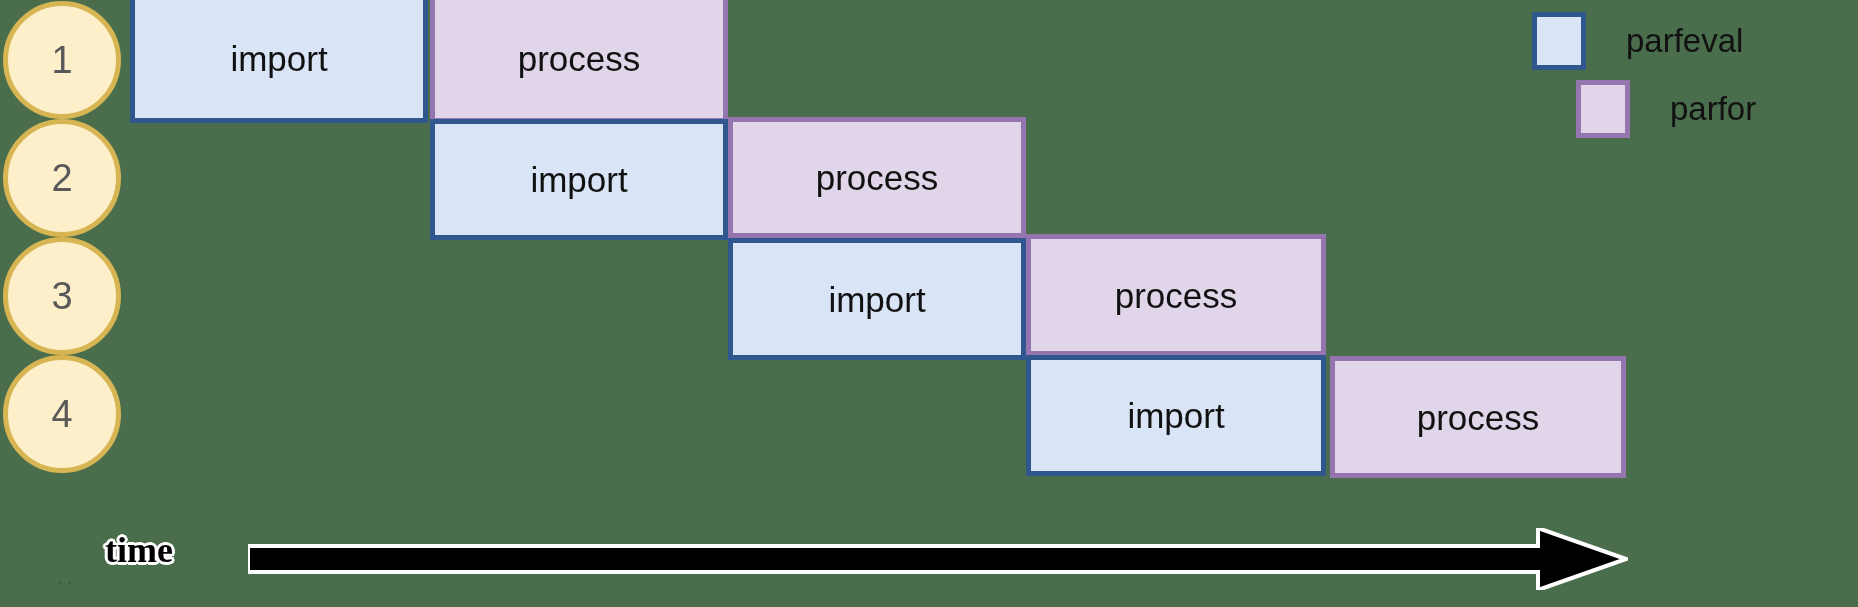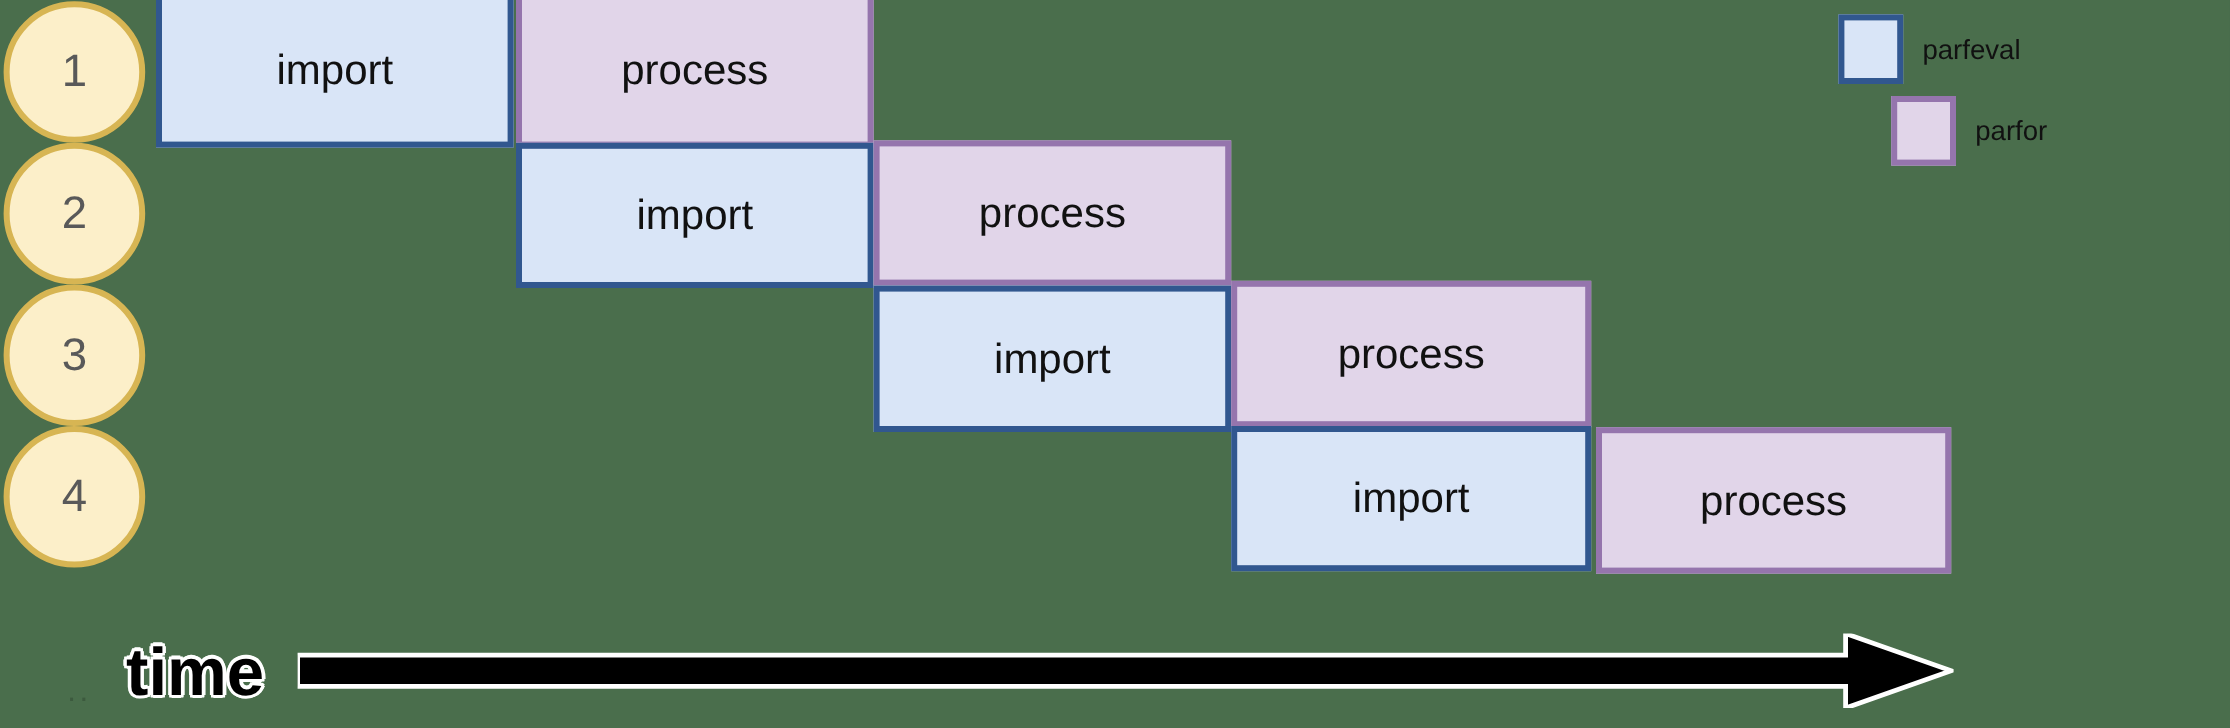--- a/index.html
+++ b/index.html
@@ -81,43 +81,43 @@
   }
   .legend-swatch.kind-parfeval {
     background: #d9e5f7;
     border: 5px solid #31578f;
   }
   .legend-swatch.kind-parfor {
     background: #e1d5e9;
     border: 5px solid #9575ad;
   }
   .legend-label {
-    margin-left: 16px;
-    font-size: 23px;
+    margin-left: 40px;
+    font-size: 33px;
     color: #111111;
     font-family: "Liberation Sans", sans-serif;
     white-space: nowrap;
   }
 
   
   #time-axis {
     position: absolute;
     left: 0;
     top: 510px;
     width: 1858px;
     height: 97px;
   }
   #time-label {
     position: absolute;
     left: 105px;
     top: 22px;
-    font-size: 56px;
+    font-size: 36px;
     font-weight: bold;
     color: #000000;
-    font-family: Liberation Sans, sans-serif;
+    font-family: Liberation Serif, serif;
     line-height: 1;
     -webkit-text-stroke: 4px #ffffff;
     paint-order: stroke fill;
     text-shadow:
       -2px -2px 0 #ffffff,  2px -2px 0 #ffffff,
       -2px  2px 0 #ffffff,  2px  2px 0 #ffffff,
       -3px  0   0 #ffffff,  3px  0   0 #ffffff,
        0   -3px 0 #ffffff,  0    3px 0 #ffffff;
   }
   #time-arrow {

